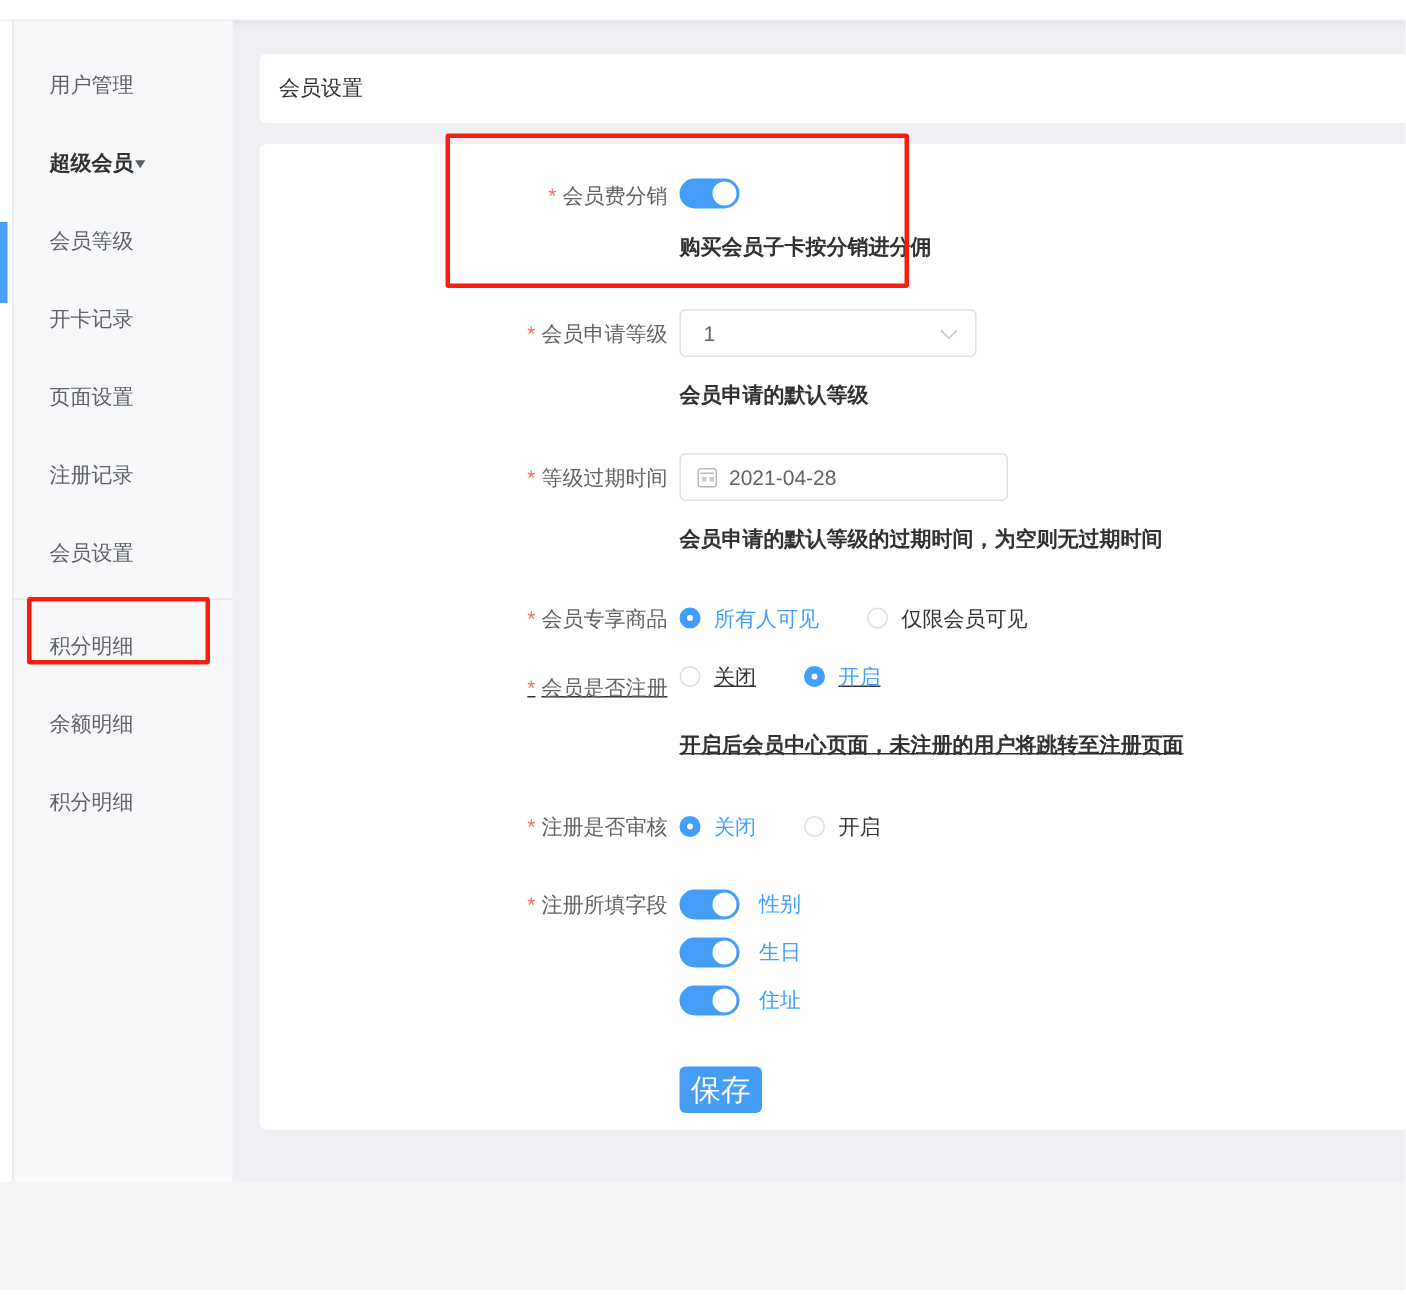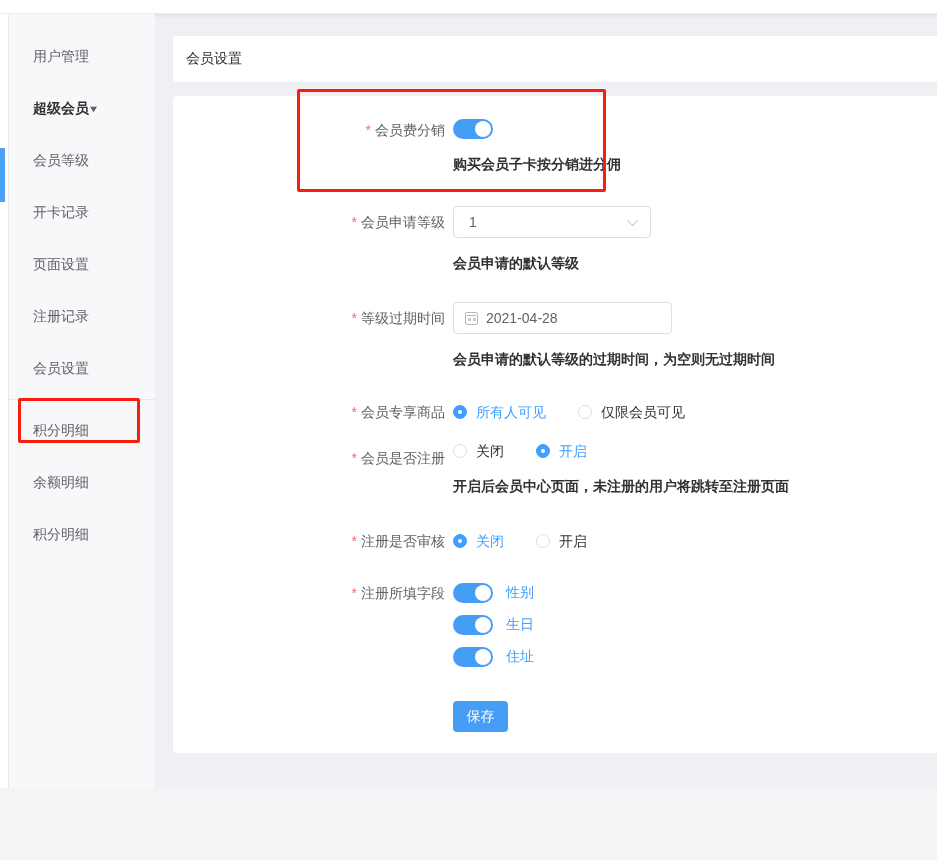--- a/index.html
+++ b/index.html
@@ -95,28 +95,28 @@
   .radio-label.active { color:#409eff; }
 
   
   .switch-line { display:flex; align-items:center; margin-bottom:10px; height:22px; }
   .switch-line:last-child { margin-bottom:0; }
   .switch-text { margin-left:13px; color:#409eff; font-size:14px; }
 
   
   .save-btn {
     margin-top:23px; width:55px; height:31px; background:#459df5; color:#ffffff;
-    border:none; border-radius:4px; font-size:14px; cursor:pointer;
+    border:none; border-radius:4px; font-size:20px; cursor:pointer;
     font-family:"Liberation Sans","DejaVu Sans",sans-serif;
   }
 
   
   .mb33 { margin-bottom:33px; } .mb30 { margin-bottom:30px; } .mb34 { margin-bottom:34px; }
-  .mb19 { margin-bottom:19px; } .mb36 { margin-bottom:36px; } .mb31 { margin-bottom:31px; }
-  .helper-mt14 { margin-top:16px; }
+  .mb19 { margin-bottom:19px; } .mb36 { margin-bottom:36px;text-decoration:underline; } .mb31 { margin-bottom:31px; }
+  .helper-mt14 { margin-top:26px; }
   .label-drop { margin-top:7px; }
 
   
   .bottom-strip { height:72px; background:#f3f4f6; }
   .bottom-white { height:3px; background:#ffffff; }
 
   
   .annotation-box { position:absolute; border:3px solid #f81d0d; border-radius:2px; pointer-events:none; }
   .anno-1 { left:297px; top:89px; width:309px; height:103px; }
   .anno-2 { left:18px; top:398px; width:122px; height:45px; }

